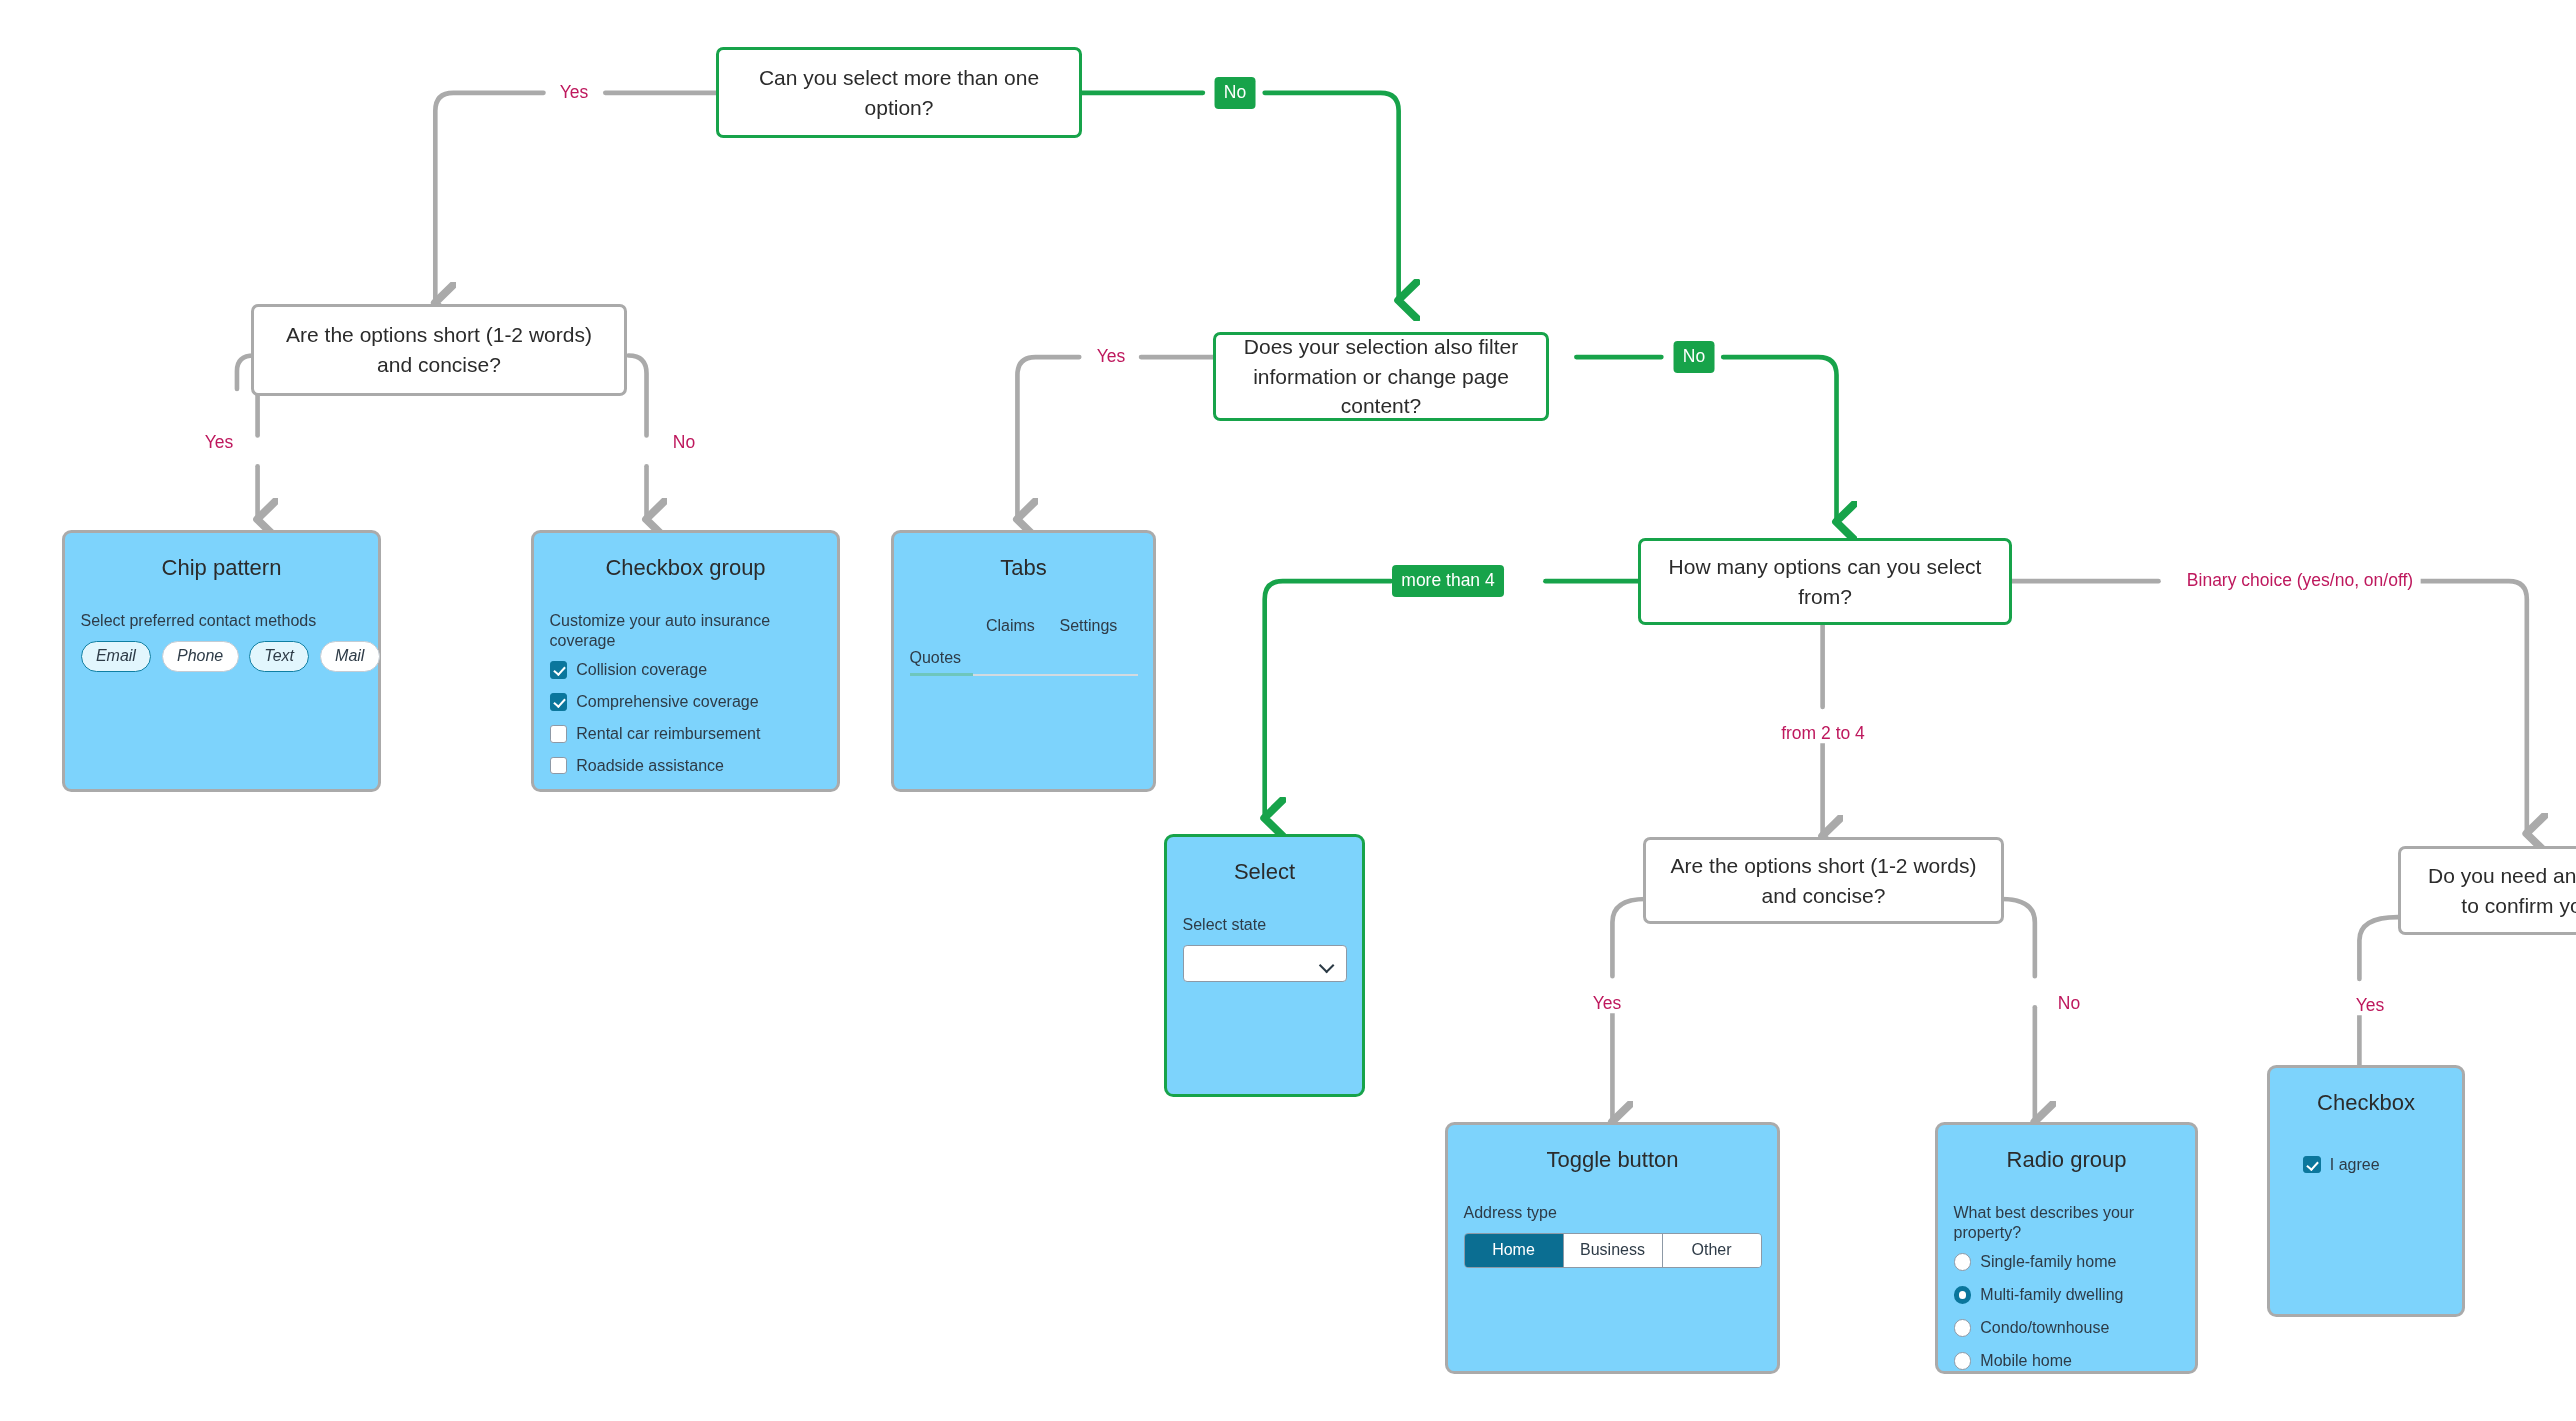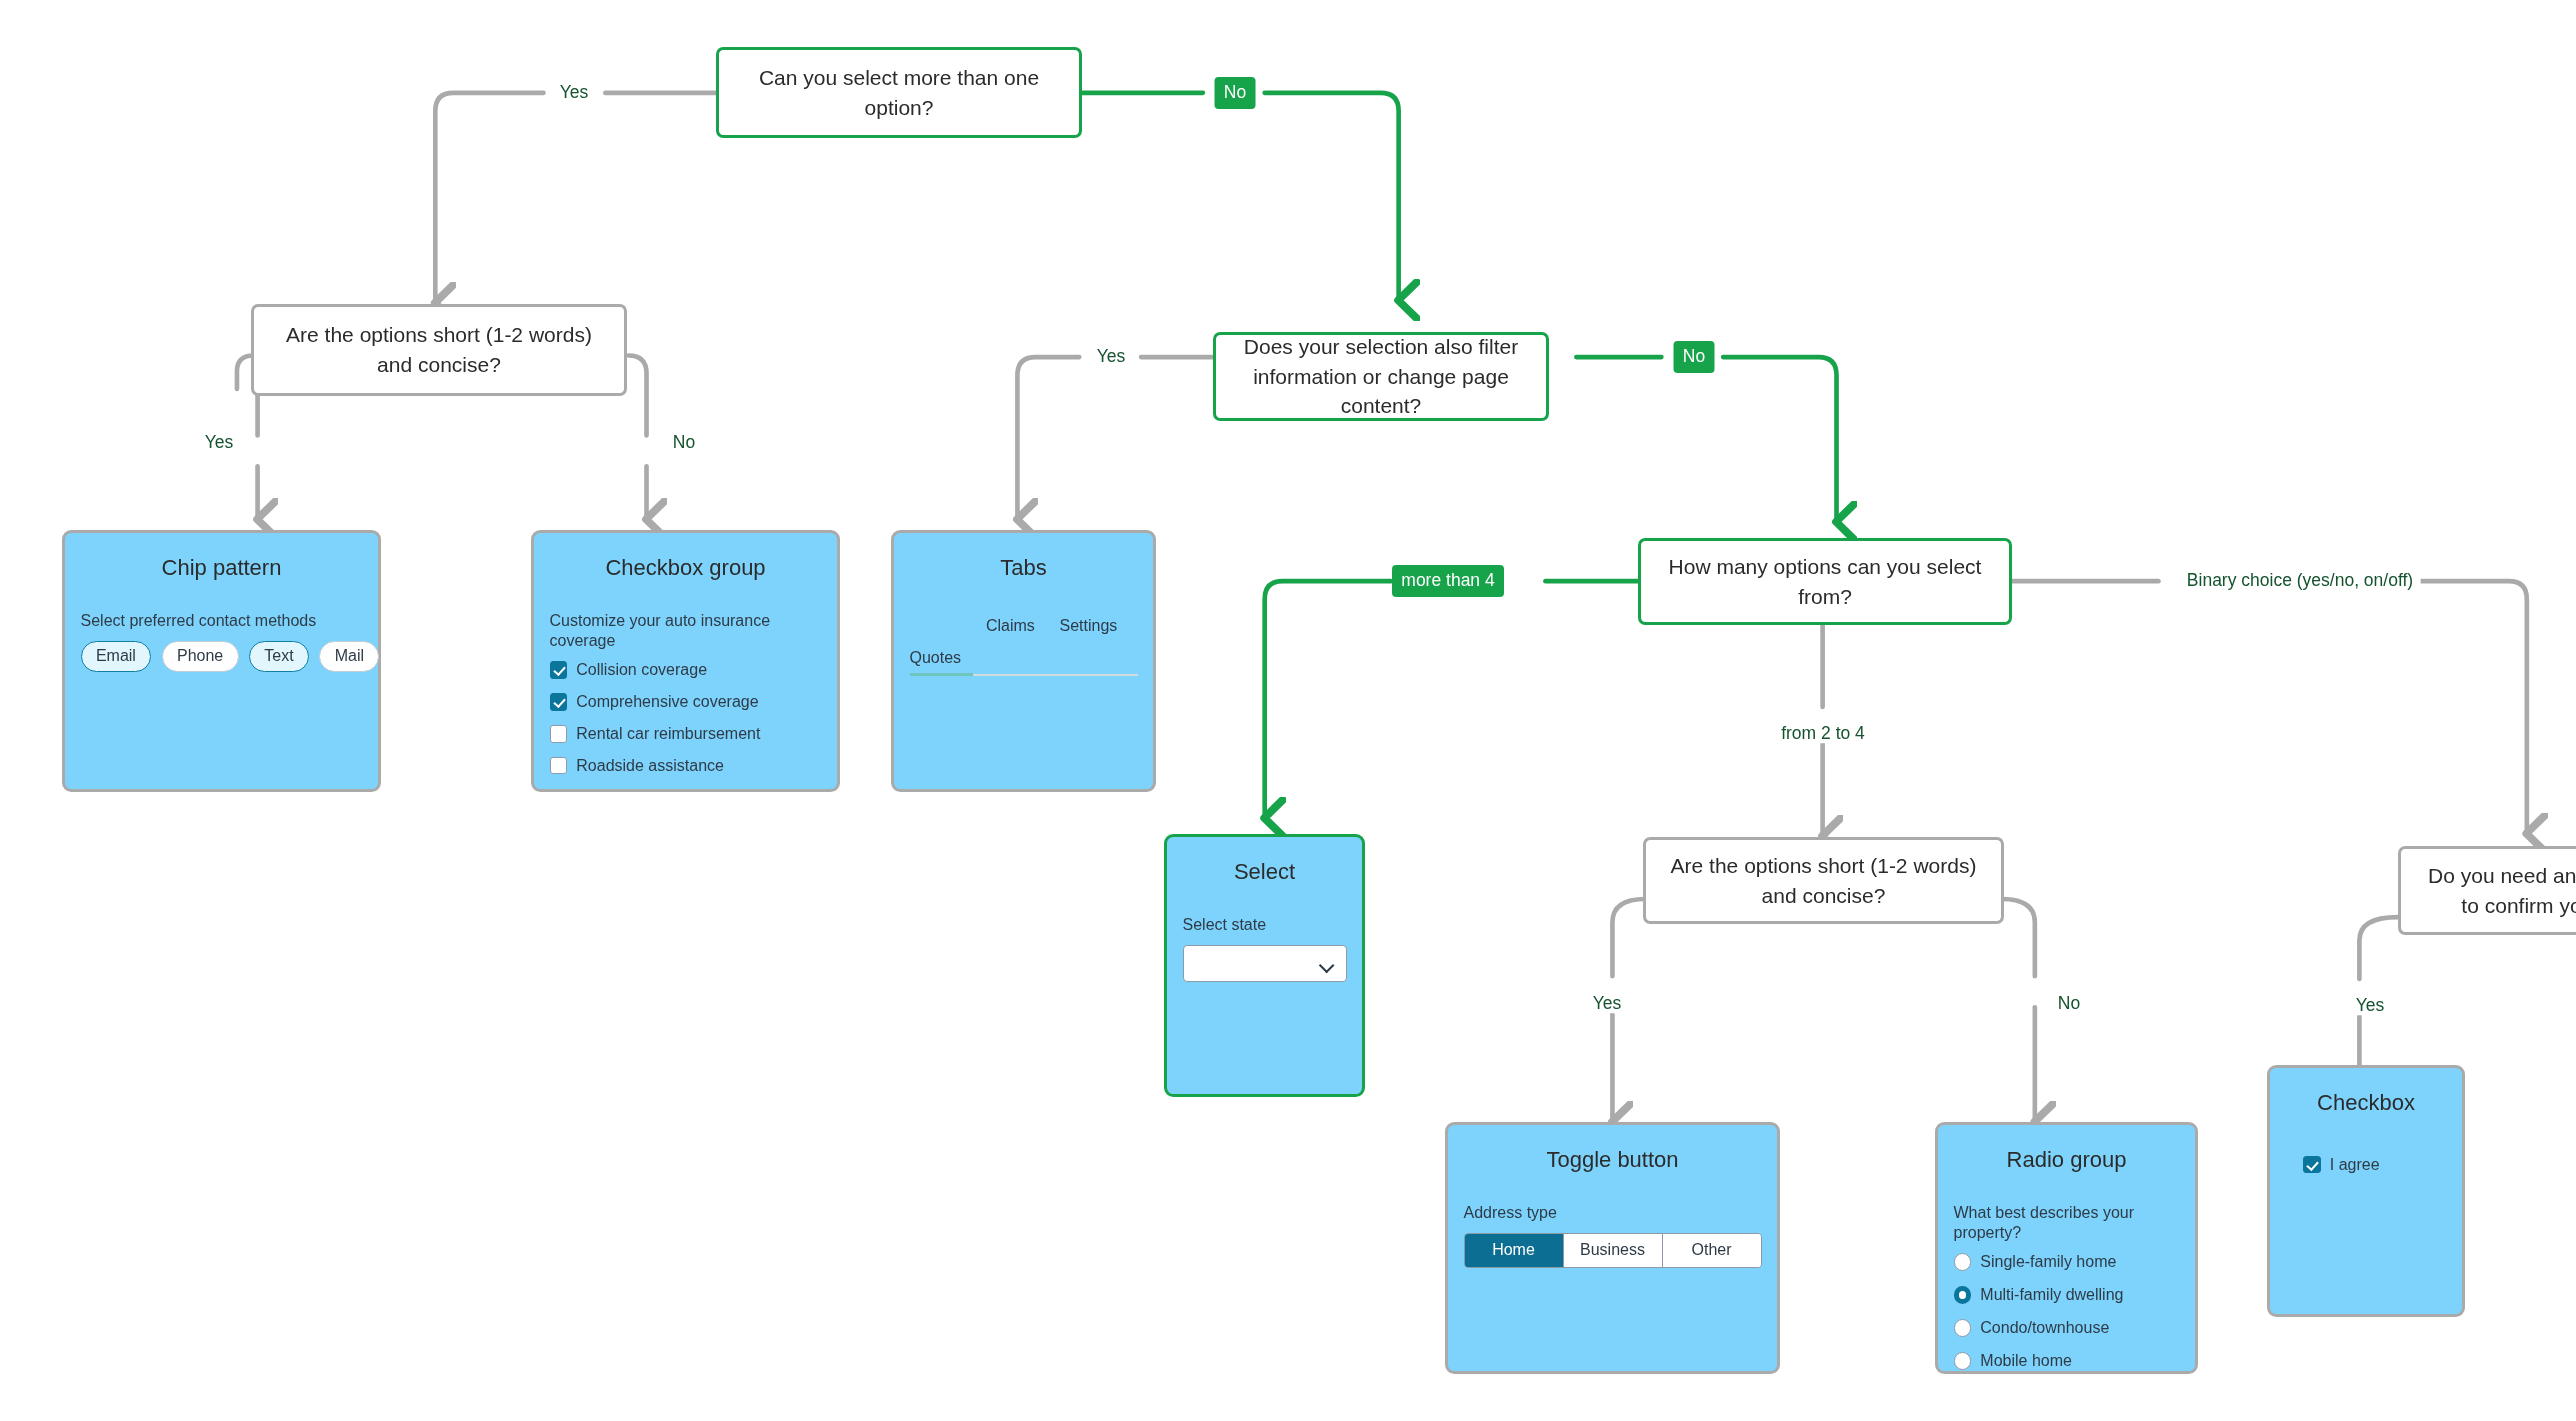--- a/index.html
+++ b/index.html
@@ -58,21 +58,21 @@
   }
   .card-body{ margin-top:30px; }
   .field-label{
     font-size:16px;
     color:#2e3b47;
     margin-bottom:10.3px;
     line-height:1.25;
   }
 
   
-  .chips{ display:flex; gap:10.3px; margin-top:5.2px; }
+  .chips{ display:flex; gap:10.3px; margin-top:5.2px;font-style:italic; }
   .chip{
     border:1.5px solid #c4ccd4;
     border-radius:515px;
     padding:6.2px 14.4px;
     font-size:16px;
     color:#2e3b47;
     background:#ffffff;
     line-height:1;
   }
   .chip.selected{
@@ -177,21 +177,21 @@
   .seg-item:last-child{ border-right:0; }
   .seg-item.active{
     background:#0b6e92;
     color:#ffffff;
   }
 
   
   .elabel{
     position:absolute;
     font-size:17.5px;
-    color:#14532d;
+    color:#be185d;
     background:#ffffff;
     padding:0 7.2px;
     white-space:nowrap;
     line-height:1;
     transform:translate(-50%,-50%);
   }
   .badge{
     position:absolute;
     background:#17a34a;
     color:#ffffff;

